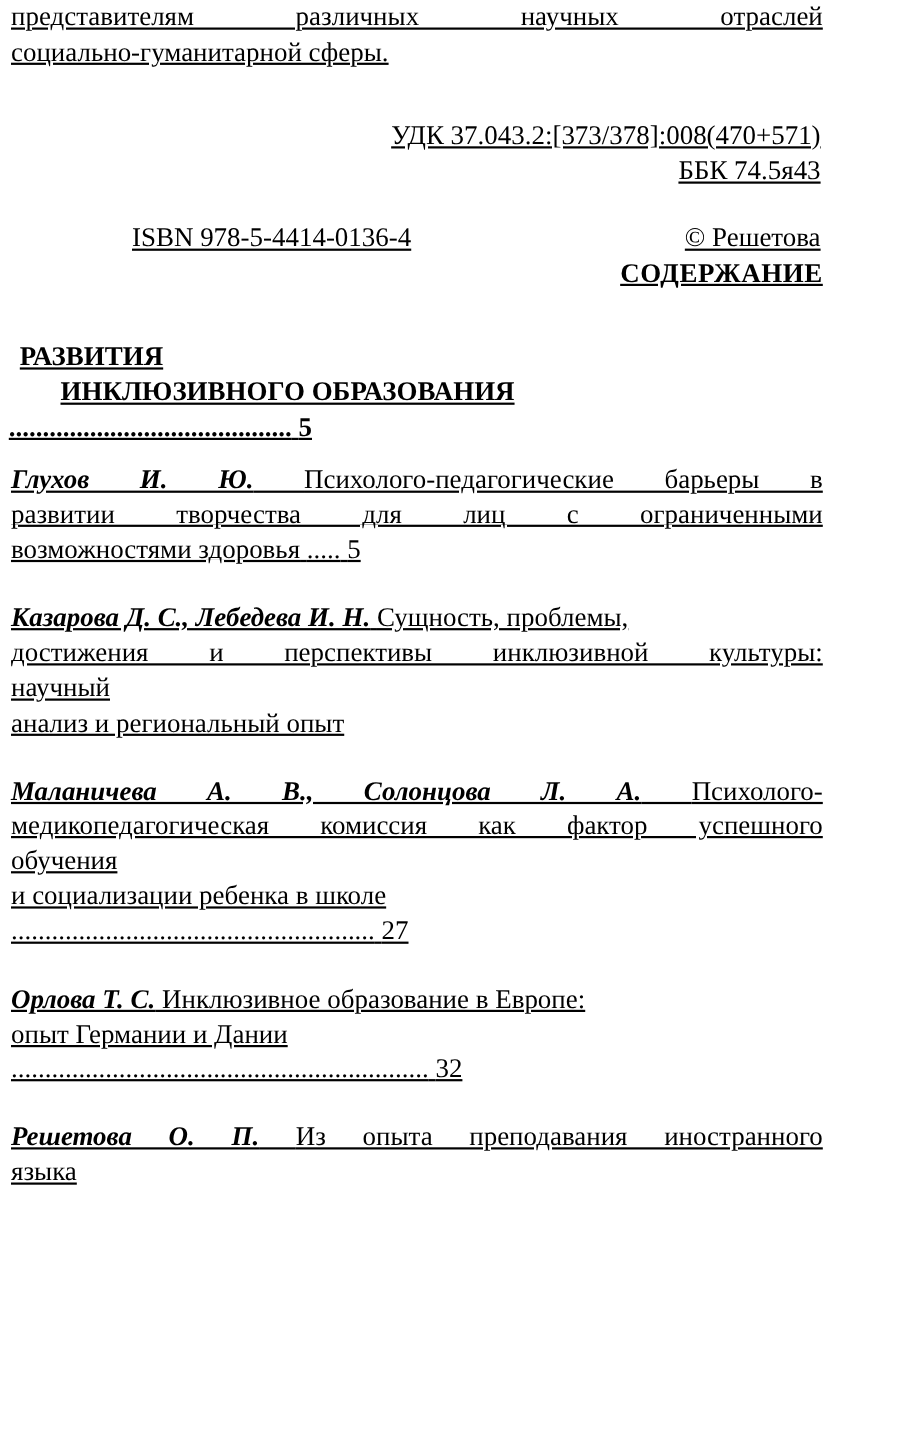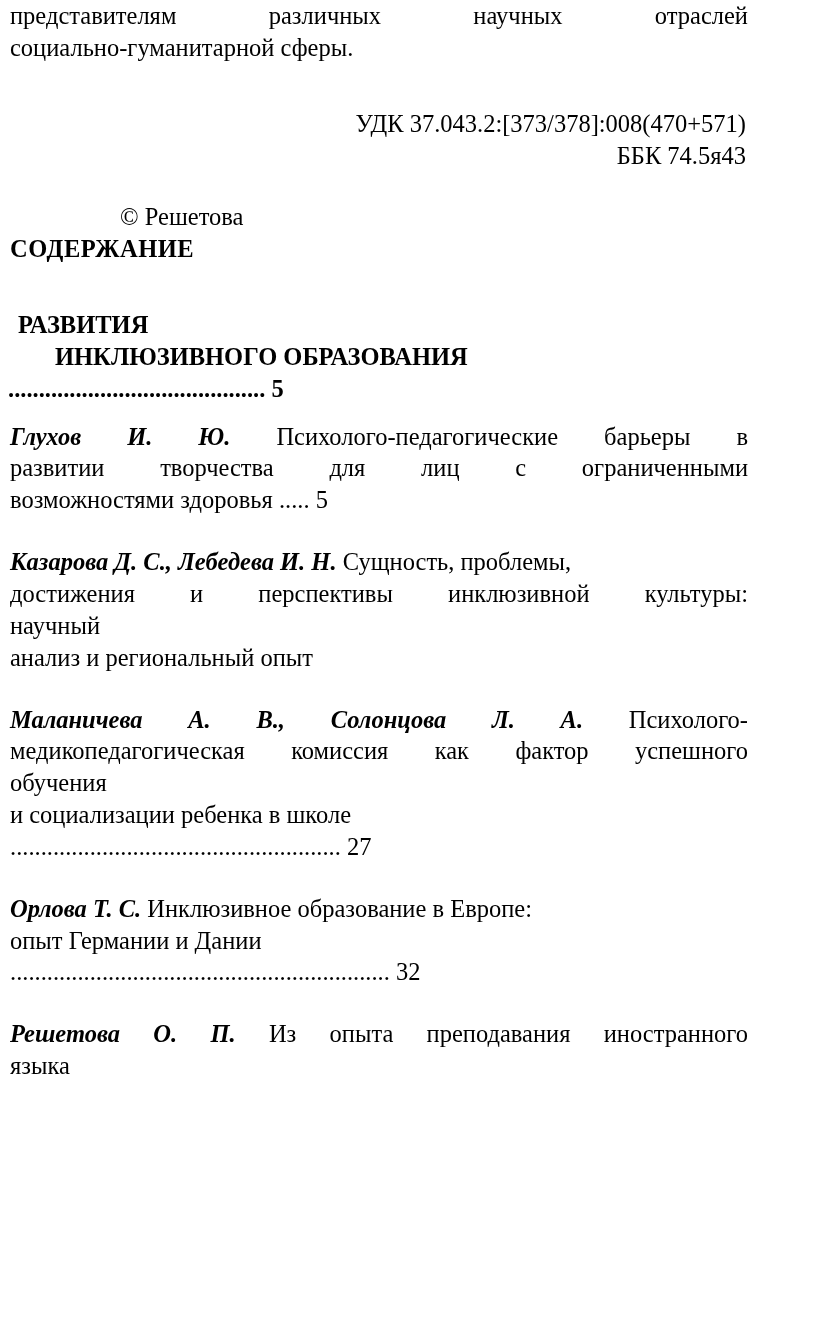--- a/index.html
+++ b/index.html
@@ -13,20 +13,21 @@
     font-family: "Liberation Serif", serif;
     color: #000000;
     overflow: hidden;
   }
   .page {
     width: 762px;
     height: 1320px;
     box-sizing: border-box;
     padding: 0 14px 0 10px;
     position: relative;
+    text-decoration: underline;
   }
   .blk {
     font-size: 24.5px;
     line-height: 1.30;
   }
   .just {
     text-align: justify;
     text-align-last: justify;
   }
   .bolditalic { font-weight: bold; font-style: italic; }
@@ -42,21 +43,21 @@
     display: flex;
     justify-content: space-between;
     padding-left: 110px;
     padding-right: 2px;
   }
   .isbn-second {
     text-align: right;
     padding-right: 2px;
   }
   .heading-center {
-    text-align: left;
+    text-align: right;
     font-weight: bold;
     letter-spacing: 0.5px;
   }
   .toc-entry {
     margin-bottom: 14px;
   }
   .sect-title {
     font-weight: bold;
     font-size: 24.5px;
     line-height: 1.3;
@@ -80,20 +81,21 @@
 
   <div class="blk">
     <div class="line-udk">УДК 37.043.2:[373/378]:008(470+571)</div>
     <div class="line-udk">ББК 74.5я43</div>
   </div>
 
   <div class="spacer-md"></div>
 
   <div class="blk">
     <div class="isbn-row">
+      <span>ISBN 978-5-4414-0136-4</span>
       <span>© Решетова</span>
     </div>
   </div>
 
   <div class="blk heading-center">СОДЕРЖАНИЕ</div>
 
   <div class="spacer-lg"></div>
 
   <div class="blk">
     <div class="sect-title">РАЗВИТИЯ</div>

